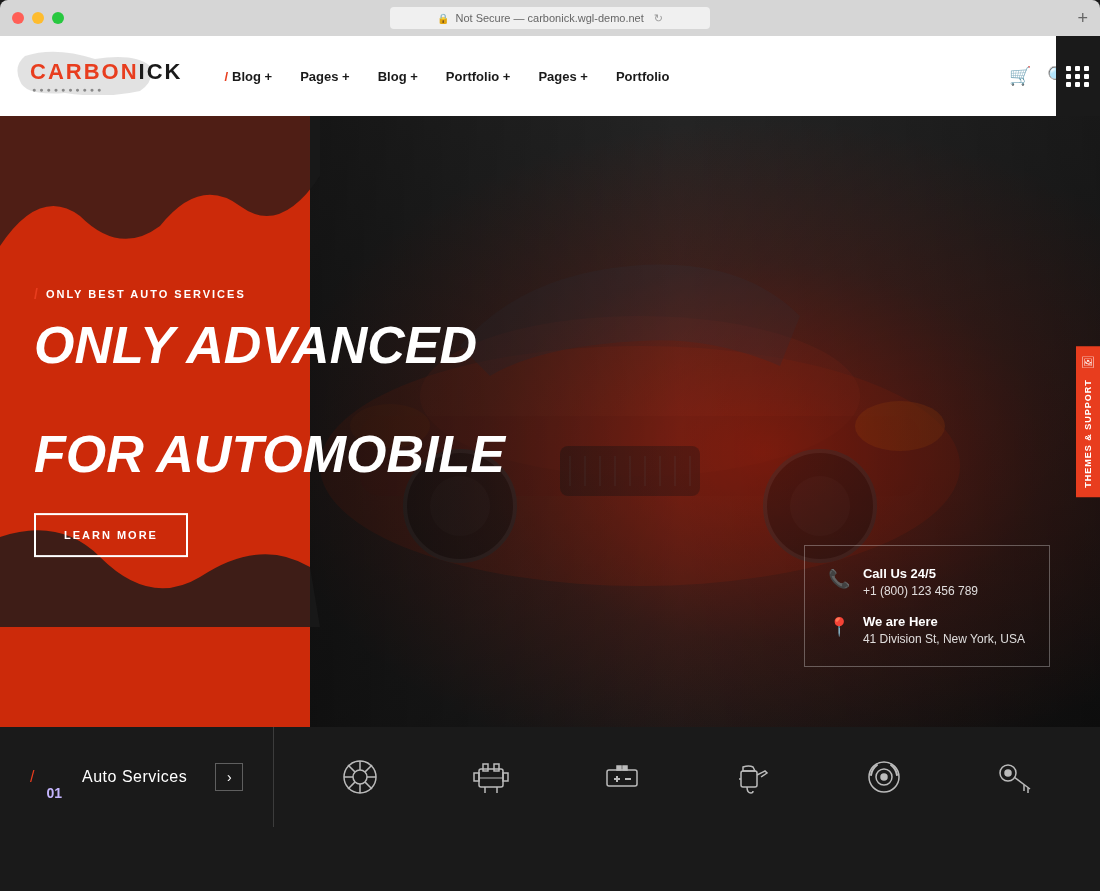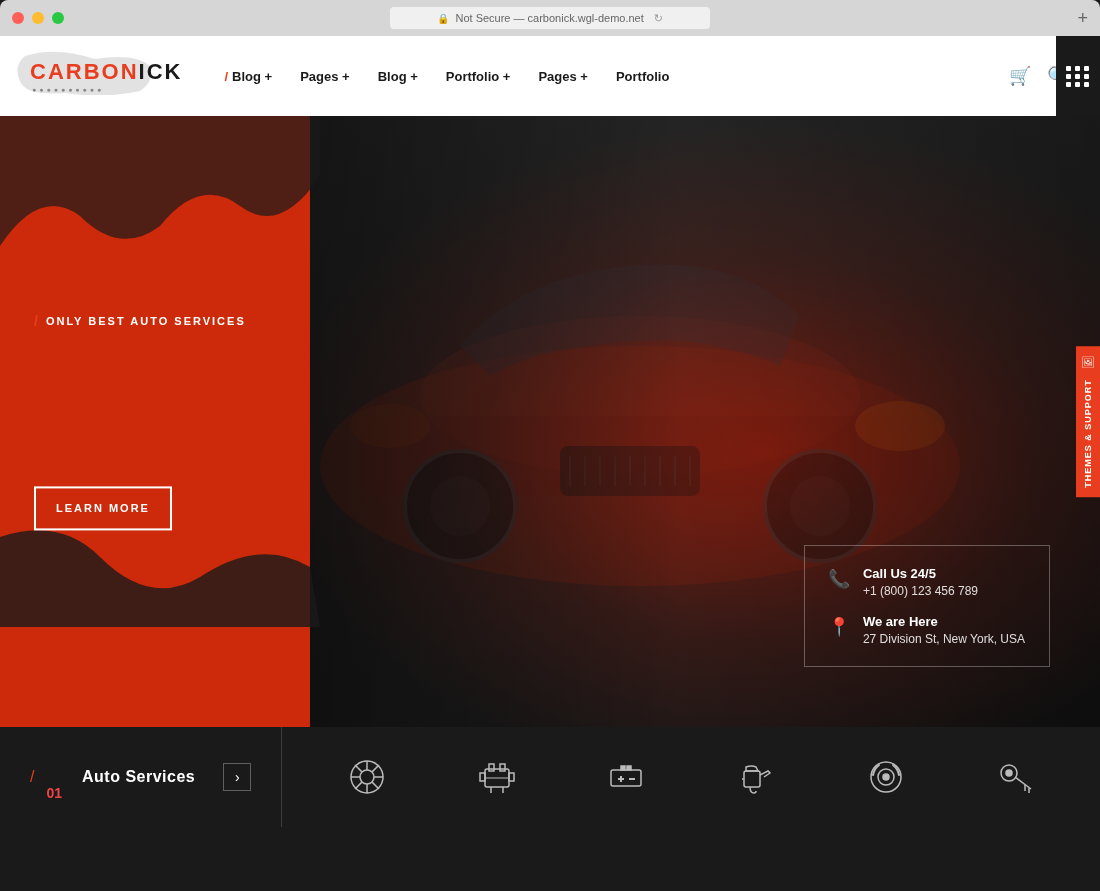--- a/index.html
+++ b/index.html
@@ -192,21 +192,21 @@
       font-style: italic;
     }
     .learn-more-btn {
       display: inline-block;
       border: 2px solid #fff;
       color: #fff;
       font-size: 11px;
       font-weight: 700;
       letter-spacing: 2px;
       text-transform: uppercase;
-      padding: 14px 20px;
+      padding: 14px 28px;
       cursor: pointer;
       background: transparent;
     }
 
     
     .info-box {
       position: absolute;
       right: 50px;
       bottom: 60px;
       z-index: 6;
@@ -247,27 +247,27 @@
       align-items: center;
       padding: 0 30px;
       gap: 12px;
       min-width: 240px;
       border-right: 1px solid rgba(255,255,255,0.15);
       height: 100%;
     }
     .service-number {
       font-size: 14px;
       font-weight: 700;
-      color: #ef4444;
+      color: #c4b5fd;
       margin-top: 32px;
     }
     .service-slash { color: #e83d1e; font-size: 16px; }
     .service-title {
       font-size: 16px;
-      font-weight: 700;
+      font-weight: 400;
       color: #fff;
       letter-spacing: 0.5px;
     }
     .service-arrow {
       width: 28px;
       height: 28px;
       border: 1px solid rgba(255,255,255,0.3);
       display: flex;
       align-items: center;
       justify-content: center;
@@ -442,39 +442,40 @@
 
         <path d="M200,230 Q260,160 370,150 Q480,140 540,200 L520,250 Q450,220 380,225 Q280,230 230,260Z" fill="#334455" opacity="0.5"></path>
       </svg>
 
       <div style="position:absolute;top:0;left:0;right:0;bottom:0;background:linear-gradient(to right, rgba(0,0,0,0.5) 0%, rgba(0,0,0,0.1) 50%, rgba(0,0,0,0.4) 100%);"></div>
     </div>
 
     <div class="hero-content">
       <div class="hero-subtitle">ONLY BEST AUTO SERVICES</div>
       <h1 class="hero-title">
+        <span>Only Advanced</span><br>
         <br>
-        <br>
+        <span>for Automobile</span>
       </h1>
       <button class="learn-more-btn">LEARN MORE</button>
     </div>
 
     <div class="info-box">
       <div class="info-item">
         <span class="info-icon">📞</span>
         <div>
           <div class="info-label">Call Us 24/5</div>
           <div class="info-value">+1 (800) 123 456 789</div>
         </div>
       </div>
       <div class="info-item">
         <span class="info-icon">📍</span>
         <div>
           <div class="info-label">We are Here</div>
-          <div class="info-value">27 Division St, New York, USA</div>
+          <div class="info-value">41 Division St, New York, USA</div>
         </div>
       </div>
     </div>
 
     <div class="themes-support" style="position:absolute;right:0;top:50%;transform:translateY(-50%);background:#e83d1e;padding:10px 5px;display:flex;flex-direction:column;align-items:center;z-index:20;cursor:pointer;">
       <span style="font-size:11px;color:#fff;margin-bottom:4px;">🖼</span>
       <span class="themes-support-text" style="font-size:9px;font-weight:600;color:#fff;letter-spacing:1px;text-transform:uppercase;writing-mode:vertical-lr;transform:rotate(180deg);">Themes &amp; Support</span>
     </div>
 
   </div>

